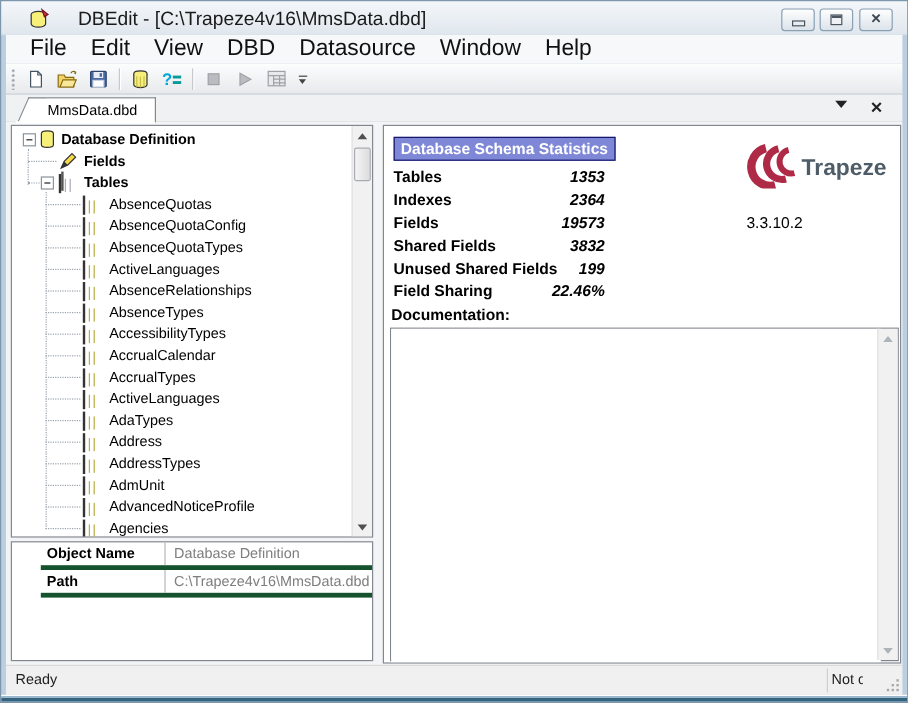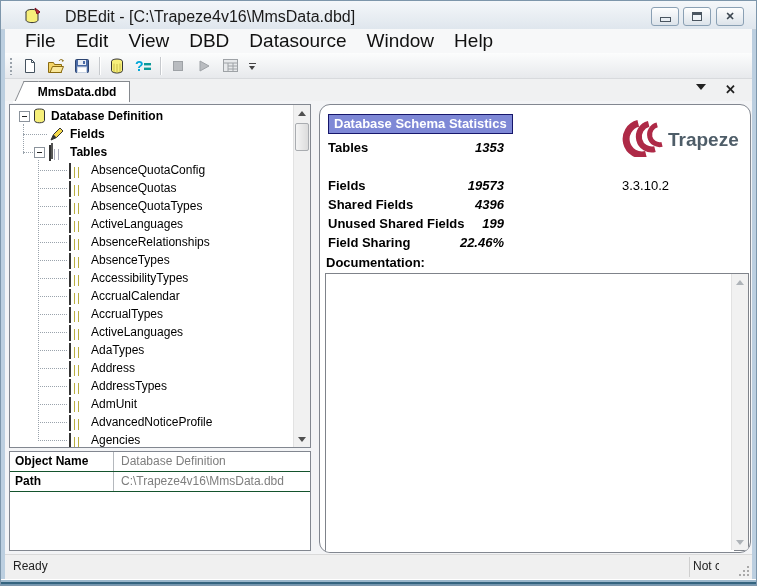--- a/index.html
+++ b/index.html
@@ -37,29 +37,29 @@
   .tb-overflow .bar{width:7px;height:1px;background:#444;margin-top:1px;}
   .tb-overflow .tri{width:0;height:0;border-left:3px solid transparent;border-right:3px solid transparent;border-top:4px solid #444;margin-top:2px;}
   
   .tabbar{position:absolute;left:4px;right:4px;top:78px;height:22px;border-bottom:1px solid #8f959b;background:#f0f1f2;}
   .tab{position:absolute;left:20px;top:2px;height:20px;width:104px;background:#fff;
     border:1px solid #85898e;border-bottom:none;border-left:none;z-index:2;
     display:flex;align-items:center;justify-content:center;}
   .tab::before{content:'';position:absolute;left:-6px;top:-1px;bottom:0;width:14px;background:#fff;
     border-left:1px solid #85898e;border-top:1px solid #85898e;transform:skewX(-24deg);}
   .tab::after{content:'';position:absolute;left:-12px;right:0;bottom:-1px;height:2px;background:#fff;}
-  .tab .lbl{position:relative;font-size:12px;font-weight:bold;z-index:1;}
+  .tab .lbl{position:relative;font-size:12px;font-weight:normal;z-index:1;}
   .tab-dd{position:absolute;right:46px;top:5px;width:0;height:0;border-left:5px solid transparent;border-right:5px solid transparent;border-top:6px solid #222;}
   .tab-x{position:absolute;right:16px;top:1px;font-size:13px;font-weight:bold;color:#222;line-height:20px;}
   
   .content{position:absolute;left:4px;right:4px;top:100px;bottom:30px;background:#f3f4f6;padding-left:40px;}
   .panel{position:absolute;background:#fff;border:1px solid #828790;box-sizing:border-box;overflow:hidden;}
   #tree-panel{left:4px;top:3px;width:302px;height:344px;}
   #prop-panel{left:4px;top:350px;width:302px;height:100px;}
-  #right-panel{left:314px;top:3px;width:432px;height:449px;border-radius:11px;}
+  #right-panel{left:314px;top:3px;width:432px;height:449px;}
   
   .tree{position:absolute;inset:0;padding-top:2px;font-size:12px;}
   .trow{position:relative;height:18px;line-height:18px;cursor:default;white-space:nowrap;}
   .trow .lbl{position:absolute;top:0;}
   .l1 .lbl{left:41px;font-weight:bold;}
   .l2 .lbl{left:60px;font-weight:bold;}
   .l3 .lbl{left:81px;}
   .exp{position:absolute;width:9px;height:9px;top:4px;border:1px solid #8b939c;background:#fff;box-sizing:content-box;}
   .exp::after{content:'';position:absolute;left:2px;right:2px;top:4px;border-top:1px solid #222;}
   .l1 .exp{left:9px;} .row-tables .exp{left:24px;}
@@ -77,21 +77,21 @@
   .tbl-ic::after{content:'';position:absolute;left:4px;top:3px;bottom:0;width:3px;border-left:1px solid #b9ae3f;border-right:1px solid #b9ae3f;}
   
   .sbar{position:absolute;top:0;bottom:0;right:0;width:16px;background:#f1f1f1;border-left:1px solid #e2e2e2;}
   .sbtn{position:absolute;left:0;right:0;height:16px;display:flex;align-items:center;justify-content:center;}
   .sbtn.up{top:0;} .sbtn.dn{bottom:0;}
   .tri-up{width:0;height:0;border-left:4px solid transparent;border-right:4px solid transparent;border-bottom:5px solid #505050;}
   .tri-dn{width:0;height:0;border-left:4px solid transparent;border-right:4px solid transparent;border-top:5px solid #505050;}
   .tri-dis.tri-up{border-bottom-color:#aeb3b8;} .tri-dis.tri-dn{border-top-color:#aeb3b8;}
   .sthumb{position:absolute;left:1px;right:1px;top:18px;height:26px;background:linear-gradient(90deg,#f4f4f4,#dcdcdc);border:1px solid #a9acb0;border-radius:2px;}
   
-  .prow{position:relative;height:19px;line-height:19px;border-bottom:1px solid #14532d;font-size:12px;white-space:nowrap;}
+  .prow{position:relative;height:19px;line-height:19px;border-bottom:4px solid #14532d;font-size:12px;white-space:nowrap;margin-left:24px;}
   .prow .k{position:absolute;left:0;top:0;bottom:0;width:104px;border-right:1px solid #b4b8bd;font-weight:bold;padding-left:5px;box-sizing:border-box;}
   .prow .v{position:absolute;left:111px;top:0;color:#7e7e7e;}
   
   .stats-header{position:absolute;left:8px;top:9px;background:#7E88D6;border:1px solid #16166B;color:#fff;
     font-size:13px;font-weight:bold;padding:1px 5px 2px 5px;}
   .stat-row{position:absolute;left:8px;width:176px;height:19px;line-height:19px;font-size:13px;}
   .stat-row .sl{font-weight:bold;}
   .stat-row .sv{position:absolute;right:0;top:0;font-style:italic;font-weight:600;}
   .version{position:absolute;left:278px;top:71px;font-size:13px;line-height:19px;margin-left:24px;}
   .logo{position:absolute;left:292px;top:14px;}
@@ -234,22 +234,22 @@
           </svg>
           <span class="lbl">Fields</span>
         </div>
 
         <div class="trow l2 row-tables">
           <span class="exp"></span>
           <span class="tree-ic sheet-ic"></span>
           <span class="lbl">Tables</span>
         </div>
 
+        <div class="trow l3"><span class="tree-ic tbl-ic"></span><span class="lbl">AbsenceQuotas</span></div>
         <div class="trow l3"><span class="tree-ic tbl-ic"></span><span class="lbl">AbsenceQuotaConfig</span></div>
-        <div class="trow l3"><span class="tree-ic tbl-ic"></span><span class="lbl">AbsenceQuotas</span></div>
         <div class="trow l3"><span class="tree-ic tbl-ic"></span><span class="lbl">AbsenceQuotaTypes</span></div>
         <div class="trow l3"><span class="tree-ic tbl-ic"></span><span class="lbl">ActiveLanguages</span></div>
         <div class="trow l3"><span class="tree-ic tbl-ic"></span><span class="lbl">AbsenceRelationships</span></div>
         <div class="trow l3"><span class="tree-ic tbl-ic"></span><span class="lbl">AbsenceTypes</span></div>
         <div class="trow l3"><span class="tree-ic tbl-ic"></span><span class="lbl">AccessibilityTypes</span></div>
         <div class="trow l3"><span class="tree-ic tbl-ic"></span><span class="lbl">AccrualCalendar</span></div>
         <div class="trow l3"><span class="tree-ic tbl-ic"></span><span class="lbl">AccrualTypes</span></div>
         <div class="trow l3"><span class="tree-ic tbl-ic"></span><span class="lbl">ActiveLanguages</span></div>
         <div class="trow l3"><span class="tree-ic tbl-ic"></span><span class="lbl">AdaTypes</span></div>
         <div class="trow l3"><span class="tree-ic tbl-ic"></span><span class="lbl">Address</span></div>
@@ -277,22 +277,23 @@
       <div class="prow">
         <span class="k">Path</span>
         <span class="v">C:\Trapeze4v16\MmsData.dbd</span>
       </div>
     </div>
 
     <div class="panel" id="right-panel">
       <span class="stats-header">Database Schema Statistics</span>
 
       <div class="stat-row" style="top:33px"><span class="sl">Tables</span><span class="sv">1353</span></div>
+      <div class="stat-row" style="top:52px"><span class="sl">Indexes</span><span class="sv">2364</span></div>
       <div class="stat-row" style="top:71px"><span class="sl">Fields</span><span class="sv">19573</span></div>
-      <div class="stat-row" style="top:90px"><span class="sl">Shared Fields</span><span class="sv">4396</span></div>
+      <div class="stat-row" style="top:90px"><span class="sl">Shared Fields</span><span class="sv">3832</span></div>
       <div class="stat-row" style="top:109px"><span class="sl">Unused Shared Fields</span><span class="sv">199</span></div>
       <div class="stat-row" style="top:128px"><span class="sl">Field Sharing</span><span class="sv">22.46%</span></div>
 
       <span class="version">3.3.10.2</span>
 
       <svg class="logo" width="134" height="38" viewBox="0 0 134 38">
         <g transform="rotate(-14 34 19)">
           <path d="M 30 3 A 16 16 0 0 0 30 35" fill="none" stroke="#AE2A47" stroke-width="7"></path>
           <path d="M 40 6 A 13 13 0 0 0 40 32" fill="none" stroke="#AE2A47" stroke-width="6"></path>
           <path d="M 48 9 A 10 10 0 0 0 48 29" fill="none" stroke="#AE2A47" stroke-width="5"></path>

